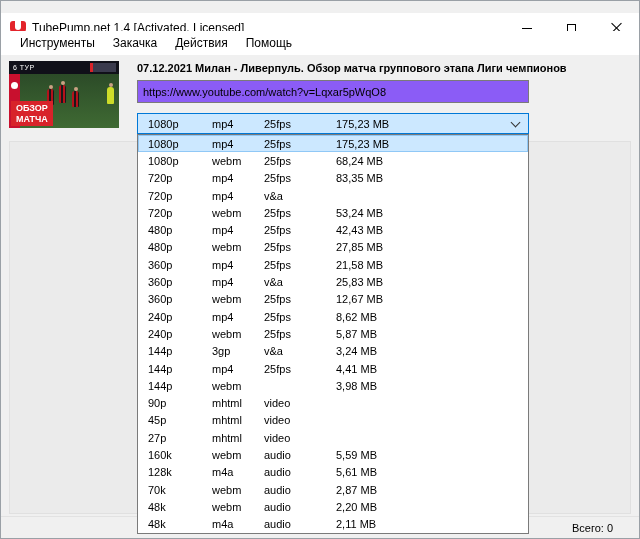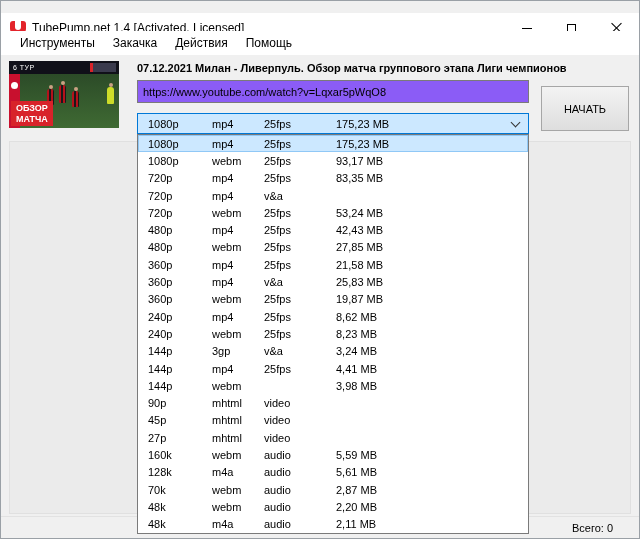--- a/index.html
+++ b/index.html
@@ -116,36 +116,35 @@
   <input class="url-input" type="text" value="https://www.youtube.com/watch?v=Lqxar5pWqO8" style="">
 
   <div class="combobox">
     <span class="combo-col pos-quality">1080p</span>
     <span class="combo-col pos-container">mp4</span>
     <span class="combo-col pos-fps">25fps</span>
     <span class="combo-col pos-size">175,23 MB</span>
     <span class="combo-chevron"></span>
   </div>
 
-  <button class="start-btn">НАЧАТЬ</button>
 
   <div class="empty-panel"></div>
 
   <div class="dropdown">
       <div class="format-row selected">
         <span class="fcol pos-quality">1080p</span>
         <span class="fcol pos-container">mp4</span>
         <span class="fcol pos-fps">25fps</span>
         <span class="fcol pos-size">175,23 MB</span>
       </div>
       <div class="format-row">
         <span class="fcol pos-quality">1080p</span>
         <span class="fcol pos-container">webm</span>
         <span class="fcol pos-fps">25fps</span>
-        <span class="fcol pos-size">93,17 MB</span>
+        <span class="fcol pos-size">68,24 MB</span>
       </div>
       <div class="format-row">
         <span class="fcol pos-quality">720p</span>
         <span class="fcol pos-container">mp4</span>
         <span class="fcol pos-fps">25fps</span>
         <span class="fcol pos-size">83,35 MB</span>
       </div>
       <div class="format-row">
         <span class="fcol pos-quality">720p</span>
         <span class="fcol pos-container">mp4</span>
@@ -179,33 +178,33 @@
       <div class="format-row">
         <span class="fcol pos-quality">360p</span>
         <span class="fcol pos-container">mp4</span>
         <span class="fcol pos-fps">v&amp;a</span>
         <span class="fcol pos-size">25,83 MB</span>
       </div>
       <div class="format-row">
         <span class="fcol pos-quality">360p</span>
         <span class="fcol pos-container">webm</span>
         <span class="fcol pos-fps">25fps</span>
-        <span class="fcol pos-size">19,87 MB</span>
+        <span class="fcol pos-size">12,67 MB</span>
       </div>
       <div class="format-row">
         <span class="fcol pos-quality">240p</span>
         <span class="fcol pos-container">mp4</span>
         <span class="fcol pos-fps">25fps</span>
         <span class="fcol pos-size">8,62 MB</span>
       </div>
       <div class="format-row">
         <span class="fcol pos-quality">240p</span>
         <span class="fcol pos-container">webm</span>
         <span class="fcol pos-fps">25fps</span>
-        <span class="fcol pos-size">8,23 MB</span>
+        <span class="fcol pos-size">5,87 MB</span>
       </div>
       <div class="format-row">
         <span class="fcol pos-quality">144p</span>
         <span class="fcol pos-container">3gp</span>
         <span class="fcol pos-fps">v&amp;a</span>
         <span class="fcol pos-size">3,24 MB</span>
       </div>
       <div class="format-row">
         <span class="fcol pos-quality">144p</span>
         <span class="fcol pos-container">mp4</span>

